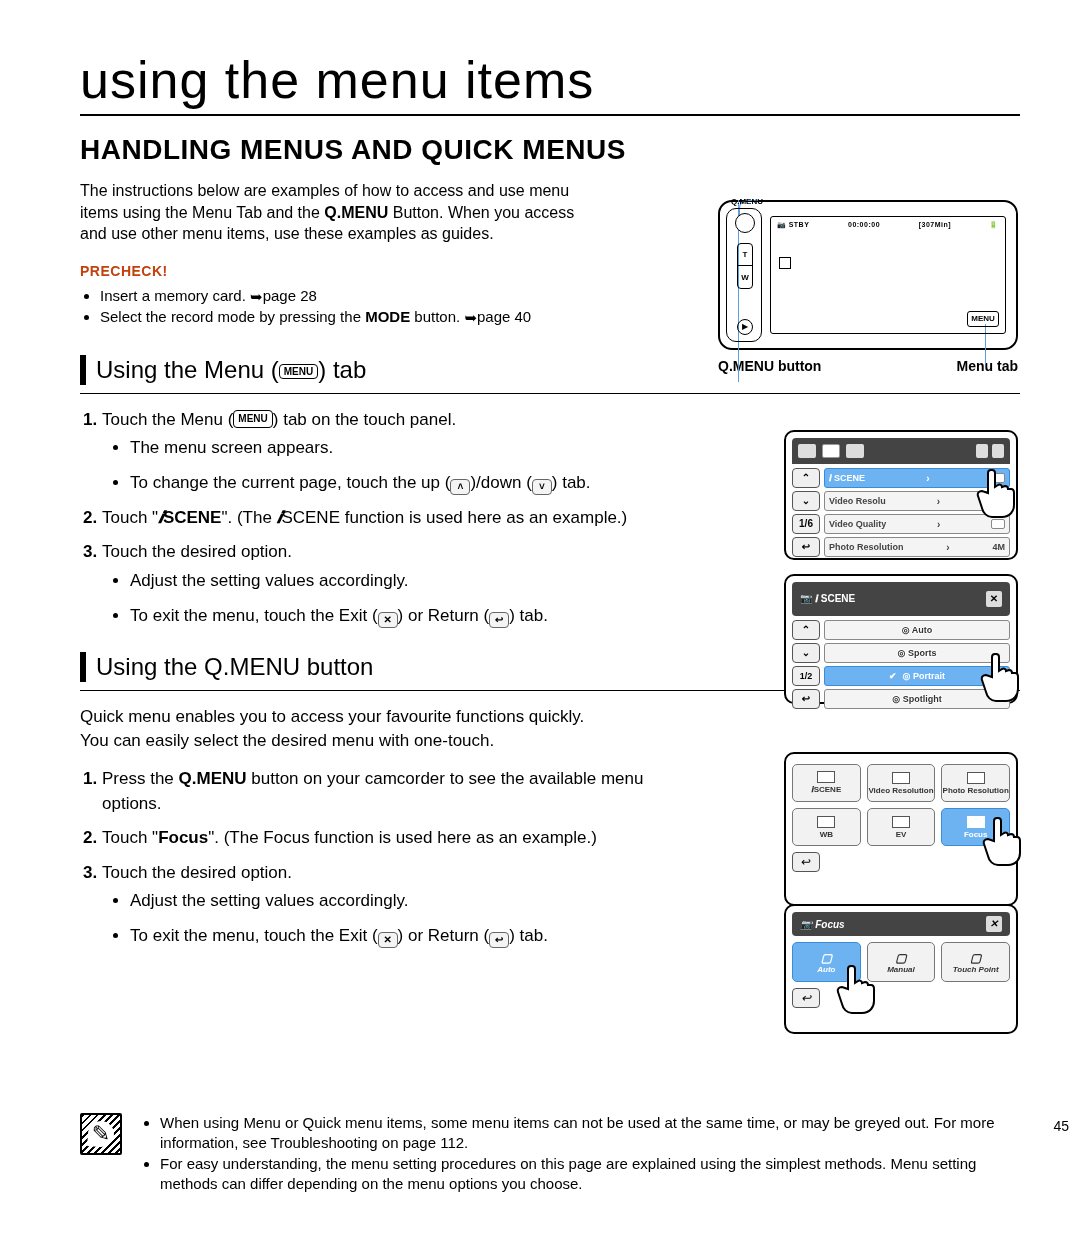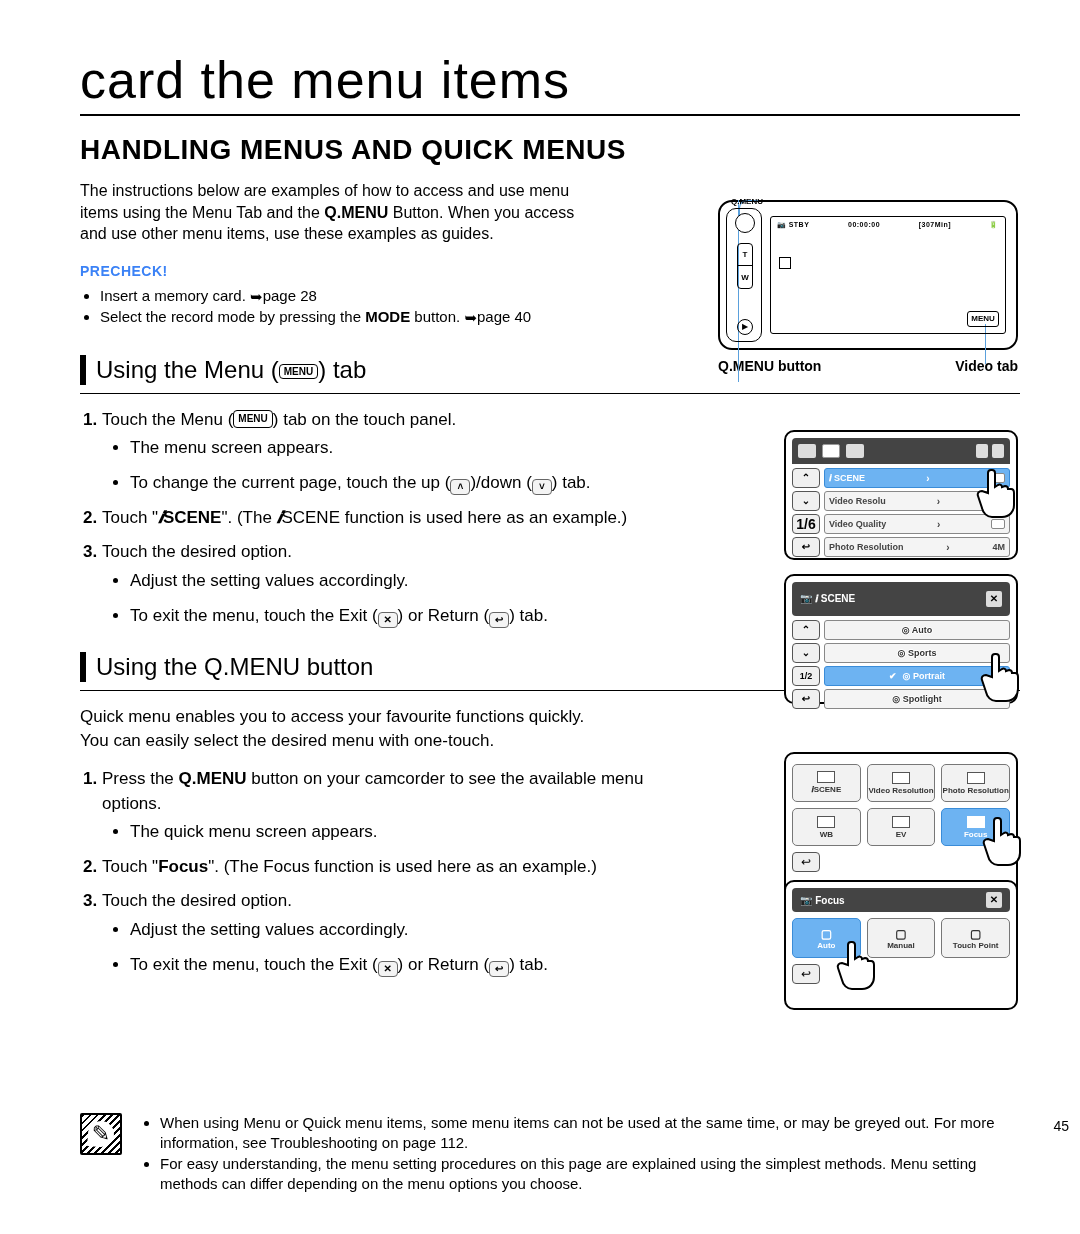--- a/index.html
+++ b/index.html
@@ -30,21 +30,21 @@
     margin-bottom: 14px;
     letter-spacing: 0.5px;
   }
   .intro {
     font-size: 16px;
     line-height: 1.35;
     width: 620px;
   }
   .intro .bold { font-weight: bold; }
   .precheck-label {
-    color: #3b82f6;
+    color: #c2410c;
     font-weight: bold;
     font-size: 14px;
     margin-top: 18px;
     margin-bottom: 6px;
     letter-spacing: 0.5px;
   }
   .precheck-list {
     list-style: disc;
     padding-left: 20px;
     font-size: 15px;
@@ -126,21 +126,21 @@
   .iscene-i { font-style:italic; font-family: Georgia, serif; font-weight:bold; }
 
   .qmenu-intro { font-size:17px; line-height:1.4; margin-bottom:14px; width:640px; }
 
   
   .mock { position:absolute; right:62px; width:234px; border:2px solid #000; border-radius:10px;
           background:#fff; padding:6px; }
   .mock1 { top:430px; height:130px; }
   .mock2 { top:574px; height:130px; }
   .mock3 { top:752px; height:154px; }
-  .mock4 { top:880px; height:130px; }
+  .mock4 { top:904px; height:130px;font-style:italic; }
   .m-top { background:#444; height:26px; border-radius:4px 4px 0 0; display:flex; align-items:center; padding:0 6px; gap:6px; margin-bottom:4px; justify-content:space-between; }
   .m-top .ico { width:18px; height:14px; background:#ddd; border-radius:2px; }
   .m-top-left { display:flex; gap:6px; }
   .m-top-right { display:flex; gap:4px; }
   .m-side { width:28px; display:flex; flex-direction:column; gap:3px; }
   .m-side .btn { height:20px; border:1px solid #555; border-radius:4px; background:#f0f0f0;
                  font-size:10px; font-weight:bold; text-align:center; line-height:18px; }
   .m-body { display:flex; gap:4px; }
   .m-list { flex:1; display:flex; flex-direction:column; gap:3px; }
   .m-item { height:20px; border:1px solid #888; border-radius:3px; font-size:9px; font-weight:bold;
@@ -193,21 +193,21 @@
   .note-icon::before{ content:"✎"; position:absolute; inset:0; display:flex; align-items:center;
                       justify-content:center; font-size:22px; z-index:2; color:#000; }
   .note-list { list-style:disc; padding-left:20px; font-size:15px; line-height:1.35; }
 
   .page-num { position:absolute; right:11px; bottom:100px; font-size:14px;margin-top:15px; }
 </style>
 </head>
 <body>
 
 <div class="page">
-  <div class="chapter-title">card the menu items</div>
+  <div class="chapter-title">using the menu items</div>
   <div class="section-title">HANDLING MENUS AND QUICK MENUS</div>
 
   <div class="intro">
     <span>The instructions below are examples of how to access and use menu</span><br>
     <span>items using the Menu Tab and the </span><span class="bold">Q.MENU</span><span> Button. When you access</span><br>
     <span>and use other menu items, use these examples as guides.</span>
   </div>
 
   <div class="precheck-label">PRECHECK!</div>
   <ul class="precheck-list">
@@ -234,21 +234,21 @@
           <span>00:00:00</span>
           <span>[307Min]</span>
           <span>🔋</span>
         </div>
         <div class="screen-left-icon"></div>
         <div class="menu-tab-box">MENU</div>
       </div>
     </div>
     <div class="device-labels">
       <span>Q.MENU button</span>
-      <span>Video tab</span>
+      <span>Menu tab</span>
     </div>
   </div>
 
   <div class="subsection">
     <div class="sub-head">
       <div class="sub-bar"></div>
       <div class="sub-title">
         <span>Using the Menu (</span><span class="menu-pill">MENU</span><span>) tab</span>
       </div>
     </div>
@@ -278,23 +278,20 @@
       <div class="sub-bar"></div>
       <div class="sub-title">Using the Q.MENU button</div>
     </div>
     <div class="qmenu-intro">
       <span>Quick menu enables you to access your favourite functions quickly.</span><br>
       <span>You can easily select the desired menu with one-touch.</span>
     </div>
     <ol class="steps">
       <li>
         <span>Press the </span><span class="bold">Q.MENU</span><span> button on your camcorder to see the available menu options.</span>
-        <ul class="sub">
-            <li>The quick menu screen appears.</li>
-          </ul>
       </li>
       <li>
         <span>Touch "</span><span class="bold">Focus</span><span>". (The Focus function is used here as an example.)</span>
       </li>
       <li>
         <span>Touch the desired option.</span>
         <ul class="sub">
           <li>Adjust the setting values accordingly.</li>
           <li><span>To exit the menu, touch the Exit (</span><span class="icon-box">✕</span><span>) or Return (</span><span class="icon-box">↩</span><span>) tab.</span></li>
         </ul>
@@ -311,21 +308,21 @@
         </div>
       <div class="m-top-right">
           <div class="ico" style="width:12px"></div>
           <div class="ico" style="width:12px"></div>
         </div>
     </div>
     <div class="m-body">
       <div class="m-side">
         <div class="btn">⌃</div>
         <div class="btn">⌄</div>
-        <div class="btn" style="font-size:14px">1/6</div>
+        <div class="btn" style="font-size:10px">1/6</div>
         <div class="btn">↩</div>
       </div>
       <div class="m-list" id="mock1-list">
           <div class="m-item sel">
             <span>𝒊 SCENE</span>
             <span class="chev">›</span>
             <span class="ric"></span>
           </div>
           <div class="m-item">
             <span>Video Resolu</span>

